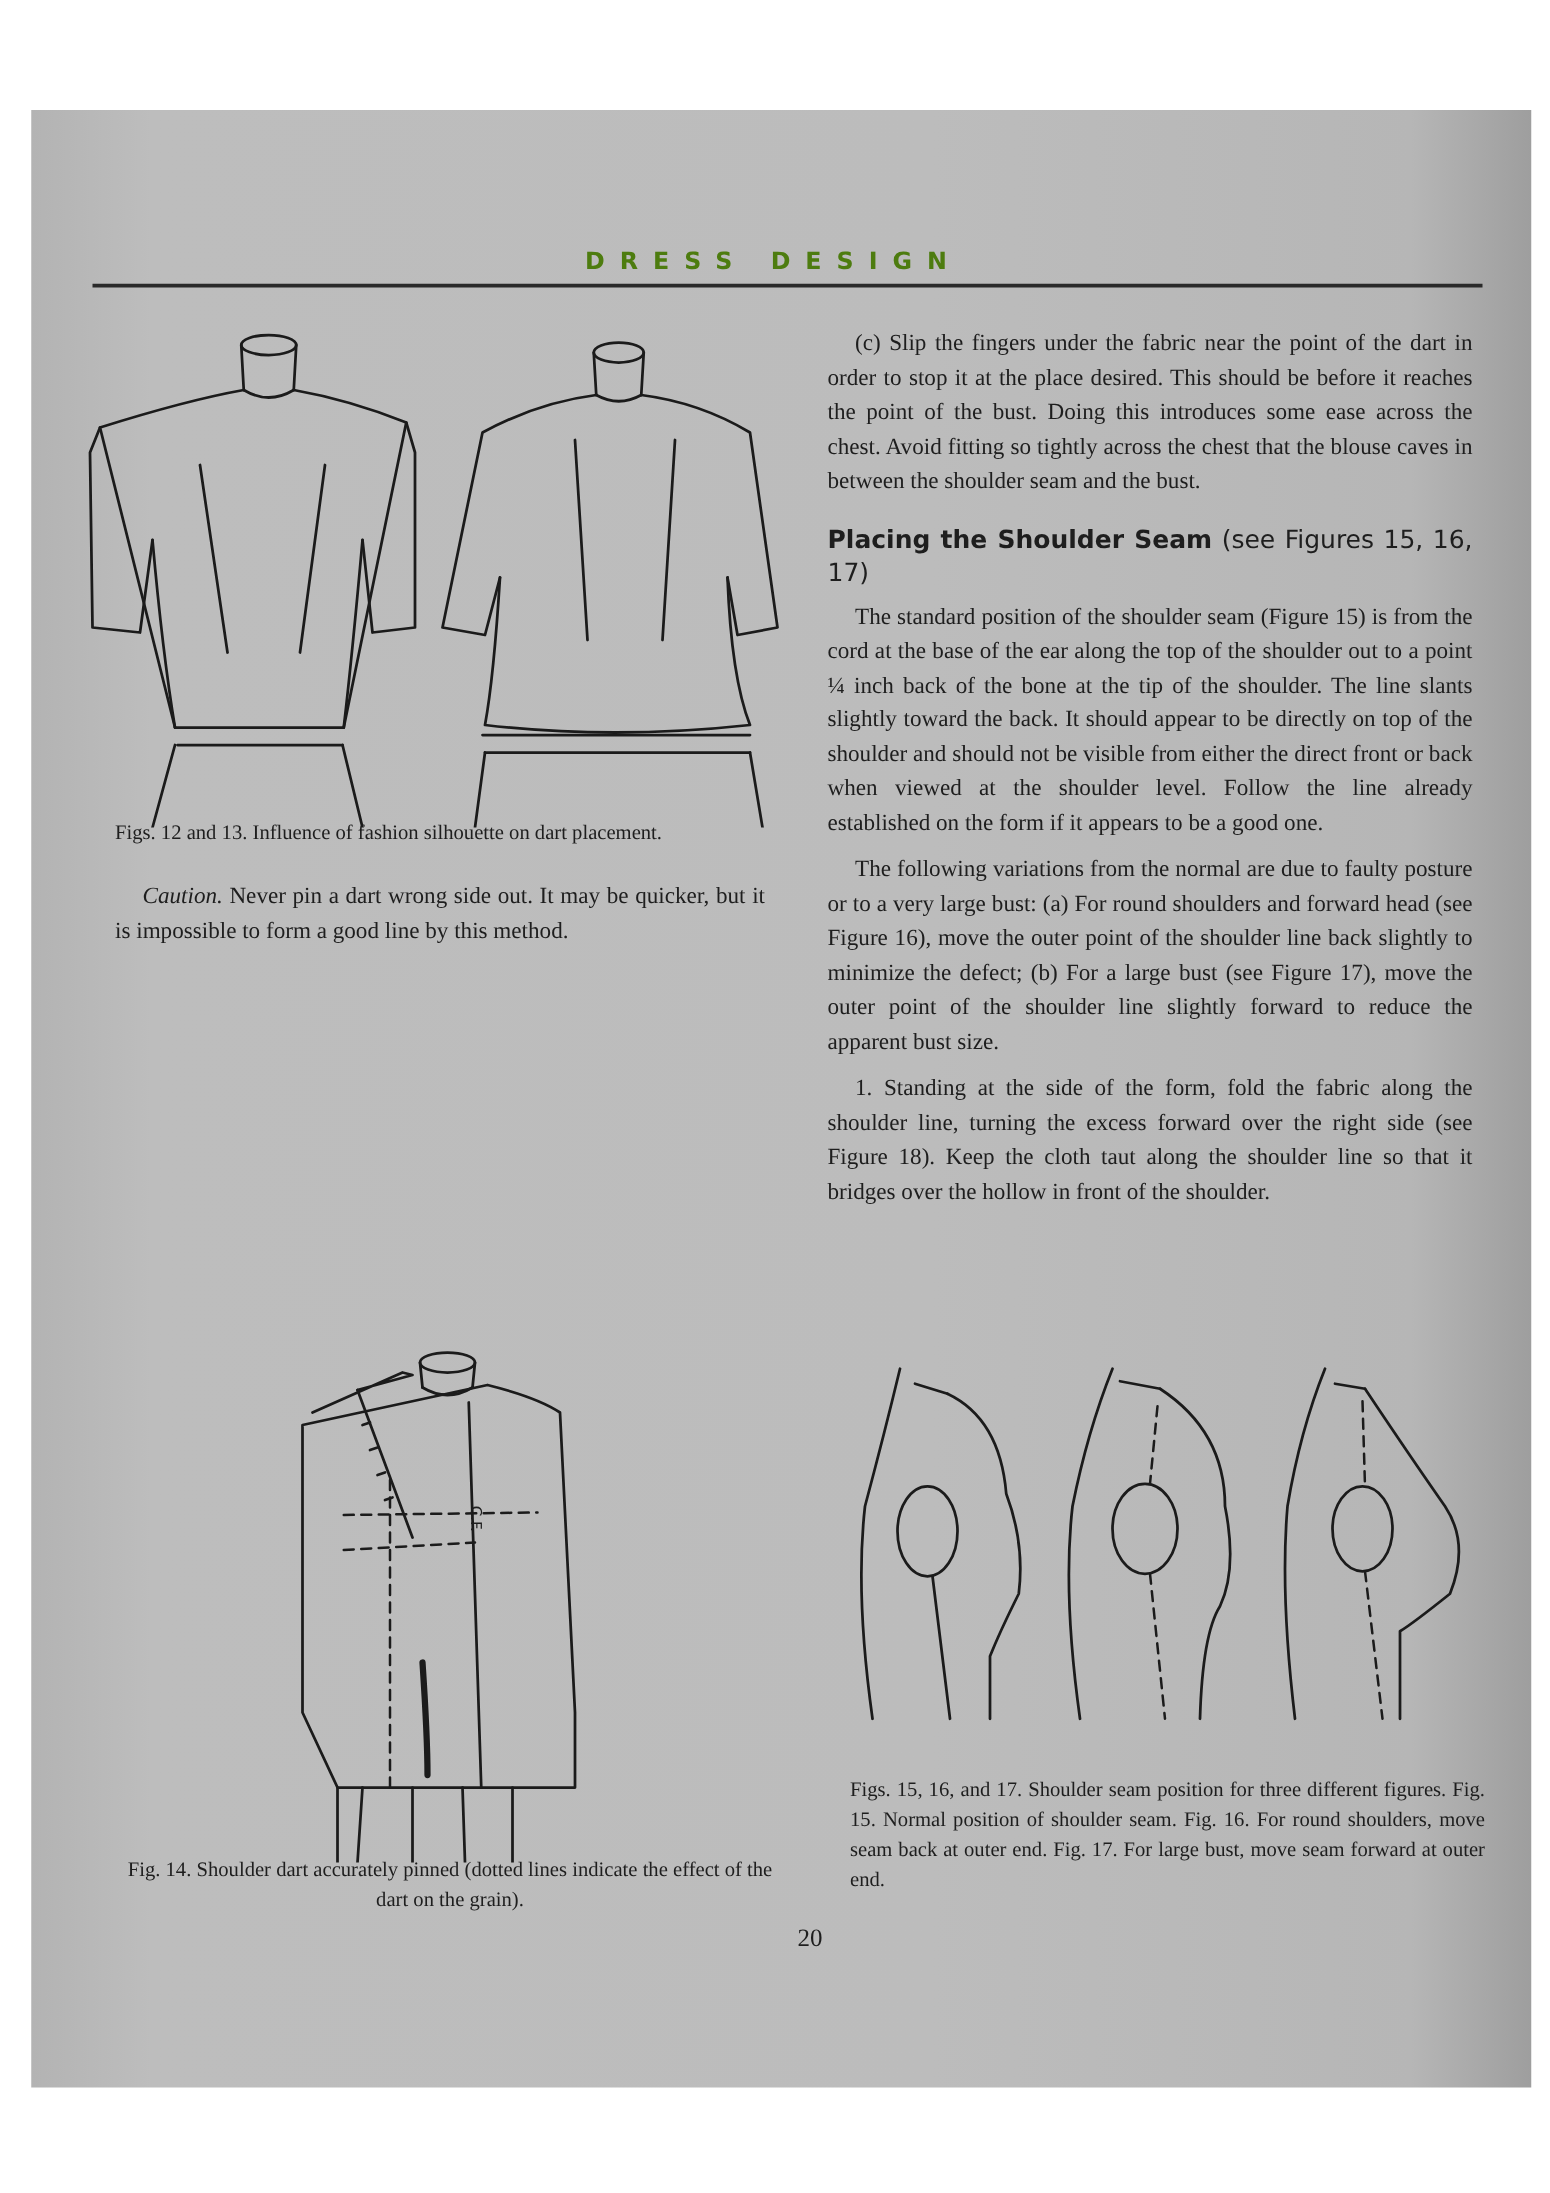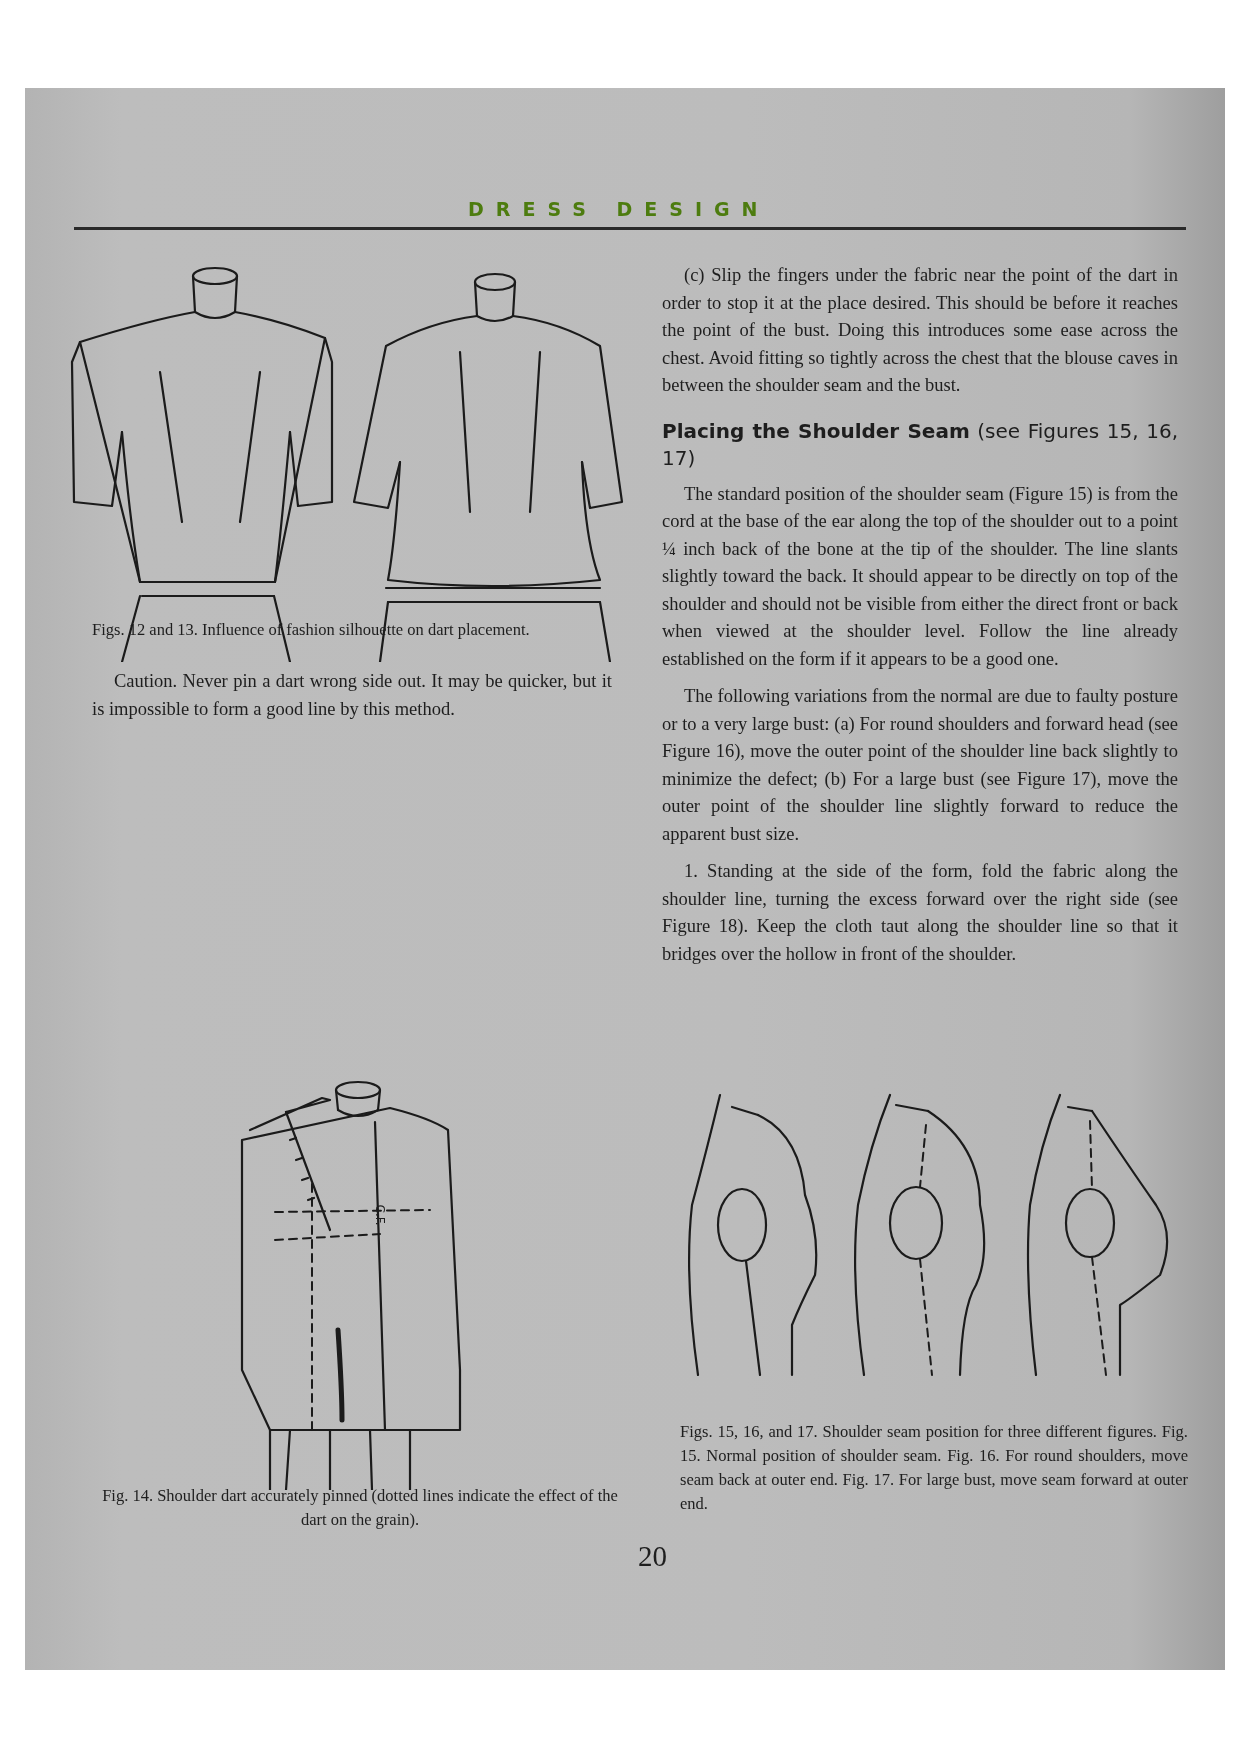--- a/index.html
+++ b/index.html
@@ -21,25 +21,25 @@
   .rule { position: absolute; left: 74px; top: 227px; width: 1112px; height: 3px; background: #2a2a2a; }
   .col { position: absolute; font-size: 18.5px; line-height: 27.5px; text-align: justify; }
   .col p { margin: 0 0 10px 0; text-indent: 22px; }
   .cap { font-size: 16.5px; line-height: 24px; }
   .cap p { text-indent: 0; margin: 0; }
   .heading {
     font-family: "DejaVu Sans", sans-serif; font-size: 20px; margin: 0 0 8px 0;
   }
   .heading b { font-weight: bold; }
   .heading span { font-weight: normal; }
-  .ital { }
+  .ital { font-style: italic; }
   svg.fig { position: absolute; }
   svg.fig path, svg.fig line, svg.fig ellipse, svg.fig polyline { fill: none; stroke: #1b1b1b; stroke-width: 2.2; stroke-linecap: round; stroke-linejoin: round; }
   svg.fig .dash { stroke-dasharray: 8 6; stroke-width: 2; }
-  .pagenum { position: absolute; left: 638px; top: 1540px; font-size: 29px; }
+  .pagenum { position: absolute; left: 638px; top: 1540px; font-size: 20px; }
   .cf { position: absolute; left: 370px; top: 1208px; font-size: 12px; transform: rotate(90deg); font-family: "DejaVu Sans", sans-serif; }
 </style>
 </head>
 <body>
 
 <div class="scan"></div>
 
 <div class="runhead">DRESS DESIGN</div>
 <div class="rule"></div>
 
@@ -63,21 +63,21 @@
     <path d="M407 54 Q425 64 443 54"></path>
     <path d="M407 54 Q360 60 316 84 L284 240 L318 246 L330 200"></path>
     <path d="M443 54 Q490 60 530 84 L552 240 L520 246 L512 200"></path>
     <path d="M330 200 Q325 280 318 318 Q420 330 530 318 Q515 280 512 200"></path>
     <path d="M316 326 L530 326 M318 340 L530 340"></path>
     <path d="M318 340 L310 400 M530 340 L540 400"></path>
     <path d="M390 90 L400 250 M470 90 L460 250"></path>
   </g>
 </svg>
 
-<div class="col" style="left:92px;top:618px;width:520px;">
+<div class="col" style="left:92px;top:654px;width:520px;">
   <div class="cap" style="margin-bottom:26px;">
     <p>Figs. 12 and 13. Influence of fashion silhouette on dart placement.</p>
   </div>
   <p><span class="ital">Caution.</span><span> Never pin a dart wrong side out. It may be quicker, but it is impossible to form a good line by this method.</span></p>
 </div>
 
 <svg class="fig" style="left:230px;top:1070px" width="240" height="420" viewBox="0 0 240 420">
   <ellipse cx="128" cy="20" rx="22" ry="8"></ellipse>
   <path d="M106 20 L108 40 M150 20 L148 40"></path>
   <path d="M108 40 Q128 52 148 40"></path>

